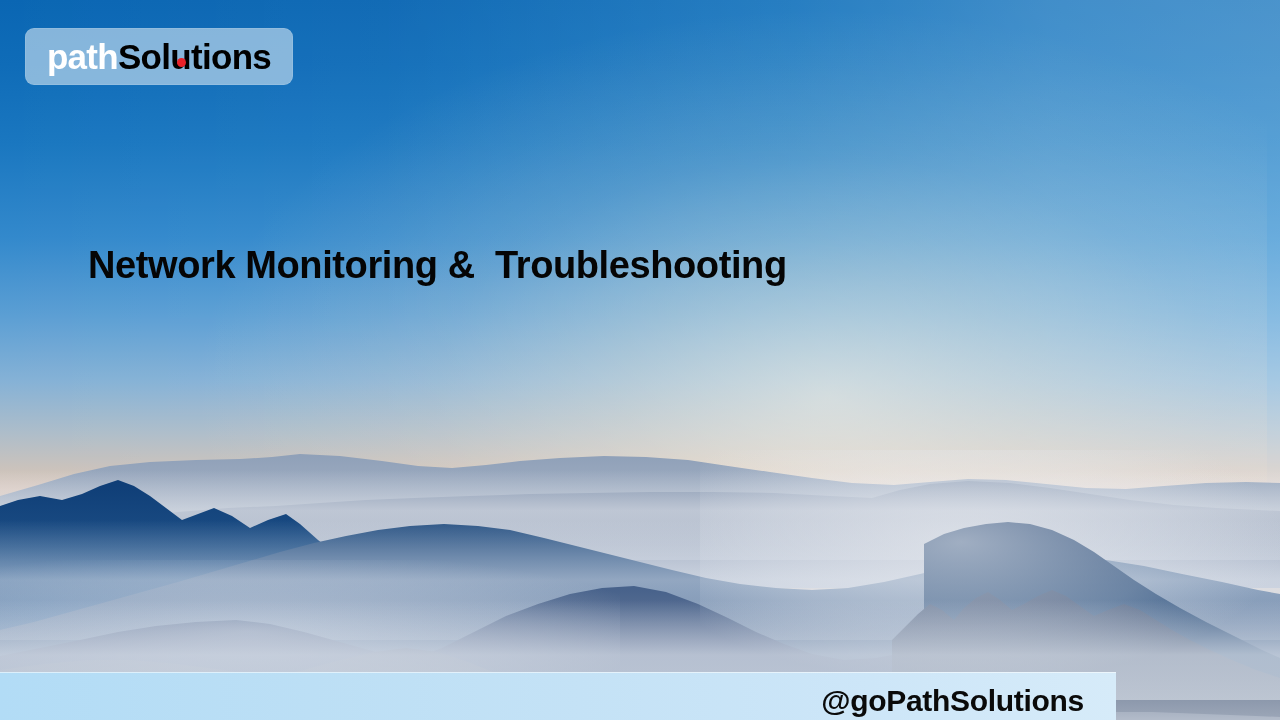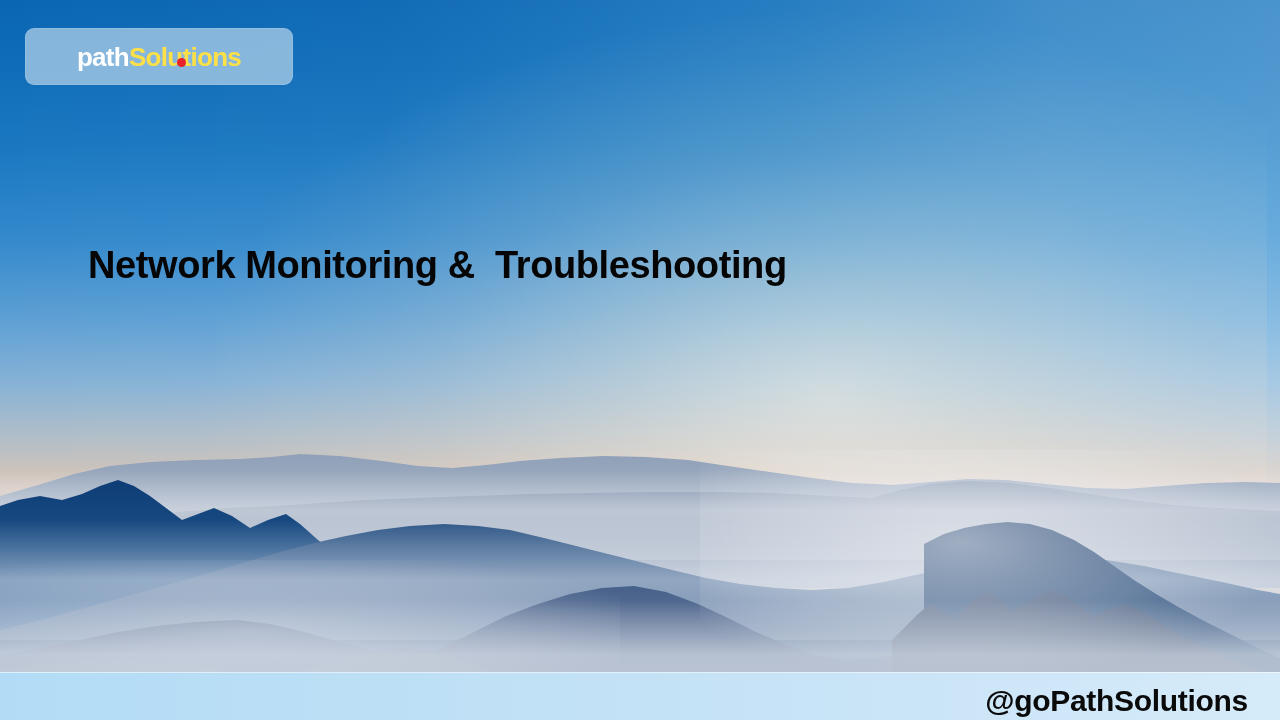--- a/index.html
+++ b/index.html
@@ -123,28 +123,28 @@
     border-radius: 9px;
     background: rgba(185,214,235,0.70);
     box-shadow: 0 0 0 1px rgba(255,255,255,0.10) inset;
   }
   #logo-text {
     position: absolute;
     left: 0; right: 0; top: 0; bottom: 0;
     display: flex;
     align-items: center;
     justify-content: center;
-    font-size: 26px;
+    font-size: 35px;
     font-weight: 700;
     letter-spacing: -0.7px;
     line-height: 1;
     white-space: nowrap;
   }
   .logo-path { color: #ffffff; }
-  .logo-solutions { color: #fde047; position: relative; }
+  .logo-solutions { color: #000000; position: relative; }
   #logo-dot {
     position: absolute;
     left: 152px;
     top: 30px;
     width: 9px;
     height: 9px;
     border-radius: 50%;
     background: #e8222a;
   }
 
@@ -185,21 +185,21 @@
     letter-spacing: -0.1px;
     margin: 12px 0 0 0;
     white-space: pre;
   }
 
   
   #footer-bar {
     position: absolute;
     left: 0;
     bottom: 0;
-    width: 1280px;
+    width: 1116px;
     height: 47px;
     background: linear-gradient(to right,
       #b2dcf6 0%,
       #bcdff5 28%,
       #c4e2f6 52%,
       #cde6f8 78%,
       #d6ebf9 100%);
     border-top: 1px solid rgba(255,255,255,0.55);
   }
   #footer-handle {

